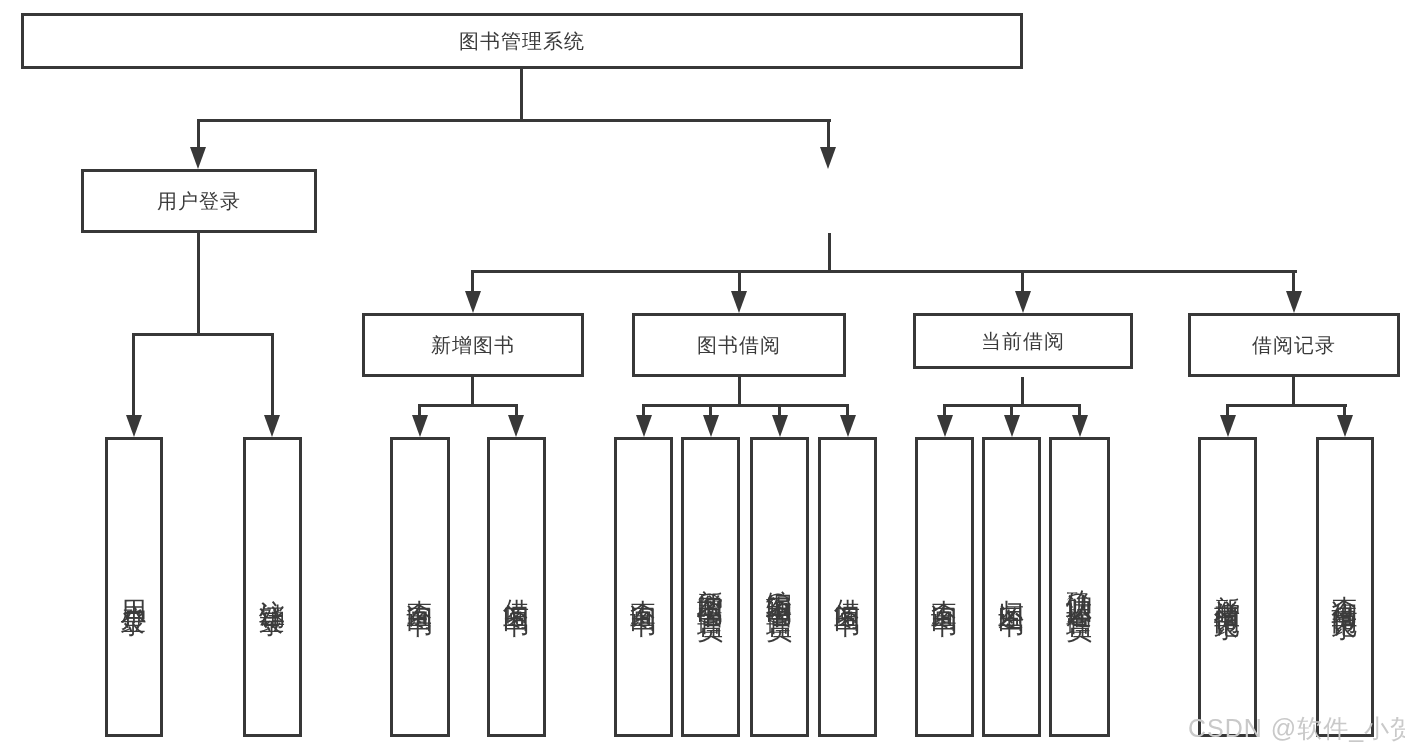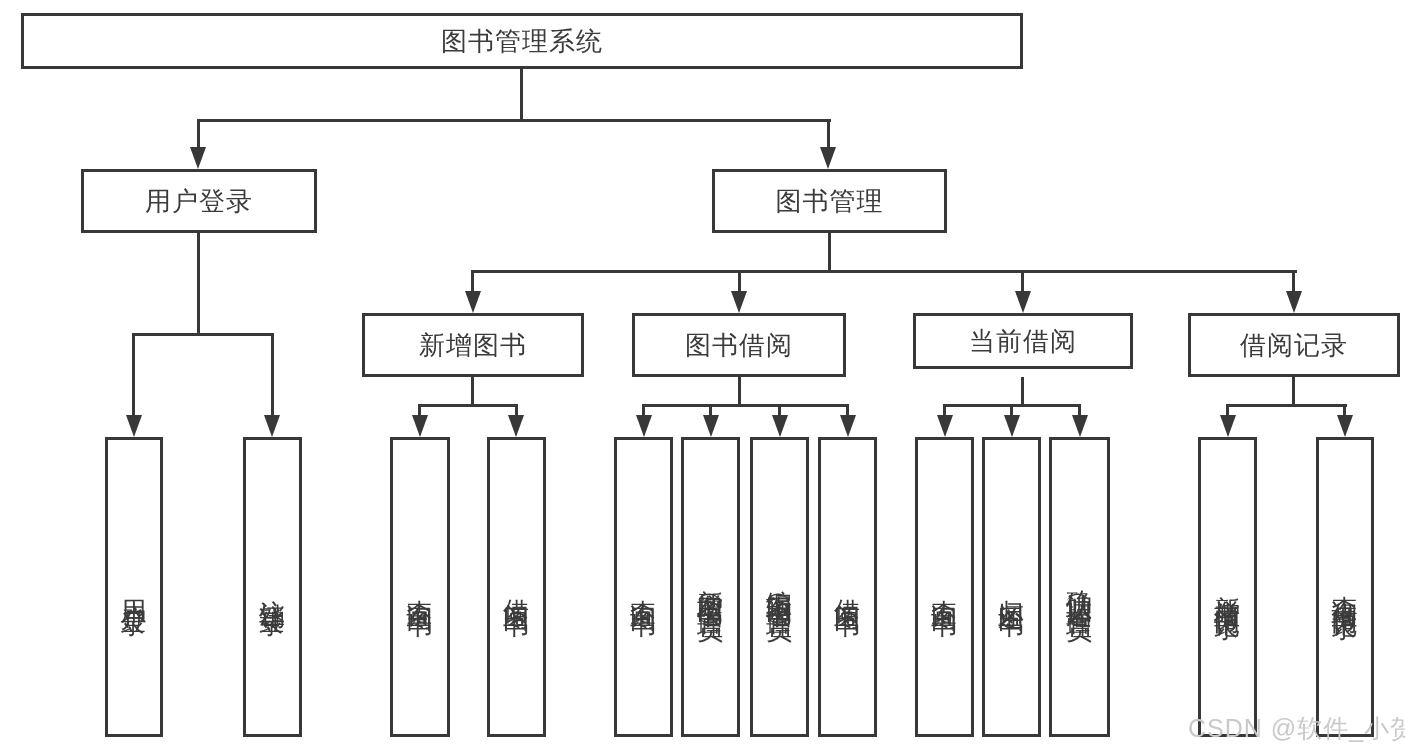--- a/index.html
+++ b/index.html
@@ -9,21 +9,21 @@
     background:#ffffff;
     font-family:"Liberation Sans", sans-serif;
     overflow:hidden;
   }
   .node{
     position:absolute;
     box-sizing:border-box;
     border:3px solid #383838;
     background:#ffffff;
     display:flex;align-items:center;justify-content:center;
-    font-size:26px;color:#3b3b3b;
+    font-size:20px;color:#3b3b3b;
     letter-spacing:1px;
     z-index:2;
   }
   .leaf{
     position:absolute;
     box-sizing:border-box;
     border:3px solid #383838;
     background:#ffffff;
     display:flex;align-items:center;justify-content:center;
     top:437px;height:300px;width:59px;
@@ -65,23 +65,20 @@
 
   <div class="vl" style="left:520px;top:69px;height:53px"></div>
   <div class="hl" style="left:197px;top:119px;width:634px"></div>
   <div class="vl" style="left:197px;top:119px;height:32px"></div>
   <div class="vl" style="left:827px;top:119px;height:32px"></div>
   <div class="arr" style="left:190px;top:147px"></div>
   <div class="arr" style="left:820px;top:147px"></div>
 
   <div class="node" style="left:81px;top:169px;width:236px;height:64px">
     <span>用户登录</span>
-  </div>
-  <div class="node" style="left:712px;top:169px;width:235px;height:64px">
-    <span>图书管理</span>
   </div>
 
   <div class="vl" style="left:197px;top:233px;height:103px"></div>
   <div class="hl" style="left:132px;top:333px;width:142px"></div>
   <div class="vl" style="left:132px;top:333px;height:86px"></div>
   <div class="vl" style="left:271px;top:333px;height:86px"></div>
   <div class="arr" style="left:126px;top:415px"></div>
   <div class="arr" style="left:264px;top:415px"></div>
 
   <div class="vl" style="left:828px;top:233px;height:40px"></div>

